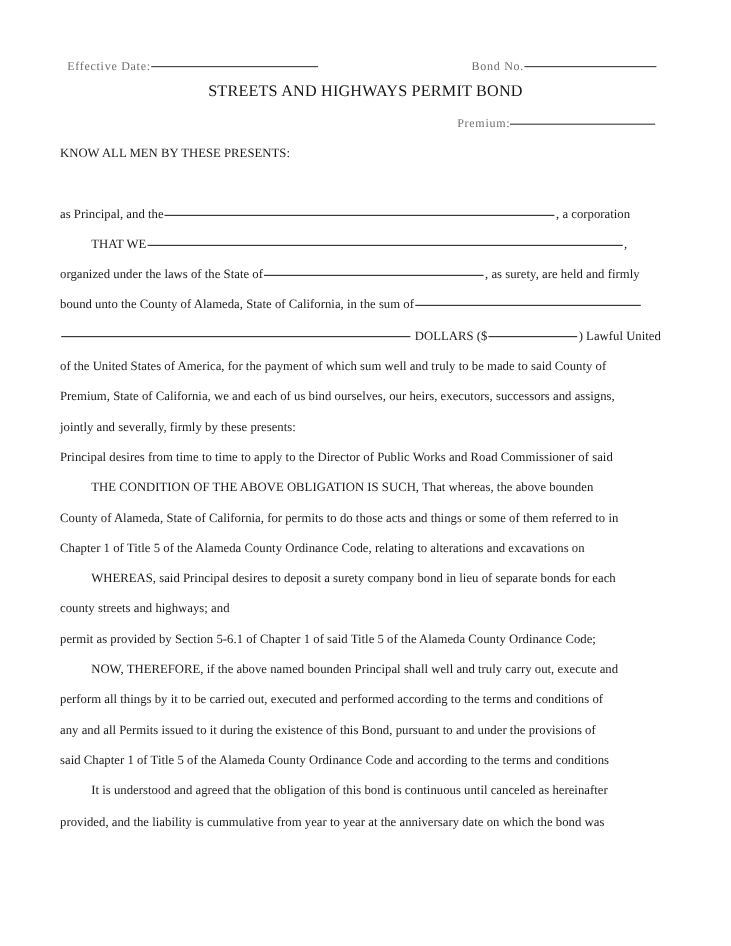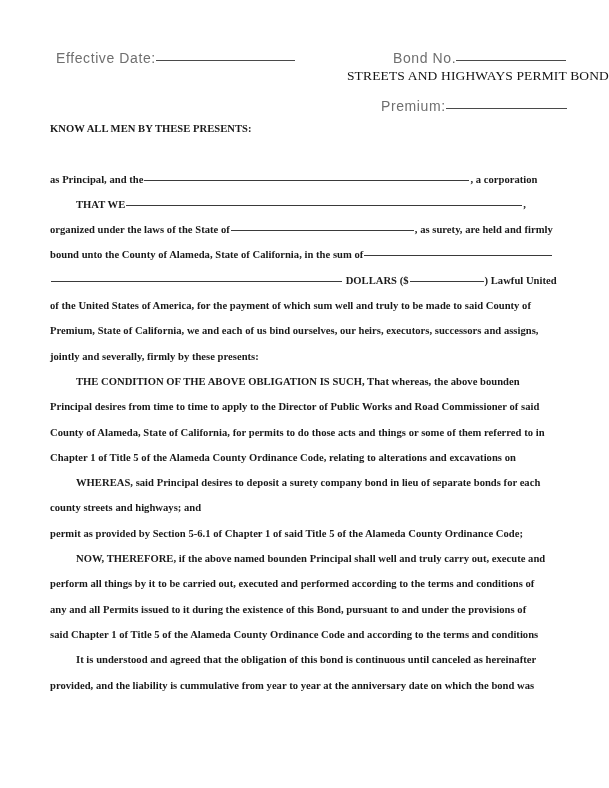--- a/index.html
+++ b/index.html
@@ -20,22 +20,22 @@
     position: absolute;
     left: 0; top: 0;
     width: 609px;
     height: 788px;
     background: #ffffff;
   }
 
   
   .hdr-mono {
     position: absolute;
-    font-family: Liberation Sans, sans-serif;
-    font-size: 14px;
+    font-family: Liberation Serif, serif;
+    font-size: 10px;
     color: #6f6f6f;
     letter-spacing: 0.6px;
     white-space: nowrap;
   }
   .hdr-effective { left: 56px; top: 50px; }
   .hdr-bond      { left: 393px; top: 50px; text-align: right; }
   .hdr-premium   { left: 381px; top: 98px; }
 
   .rule {
     display: inline-block;
@@ -46,41 +46,40 @@
   .hdr-effective .rule { width: 139px; }
   .hdr-bond .rule      { width: 110px; }
   .hdr-premium .rule   { width: 121px; }
 
   
   .doc-title {
     position: absolute;
     left: 0;
     top: 68px;
     width: 609px;
-    text-align: right;
+    text-align: center;
     font-size: 13.5px;
     letter-spacing: 0.15px;
     color: #141414;
   }
 
   
   .body-block {
     position: absolute;
     left: 50px;
     top: 116px;
     width: 508px;
   }
   .ln {
     height: 25.3px;
     line-height: 25.3px;
     font-size: 10.6px;
     color: #1a1a1a;
     white-space: nowrap;
     letter-spacing: 0.02px;
-    font-weight: bold;
   }
   .ln.indent { padding-left: 26px; }
 
   
   .fill {
     display: inline-block;
     border-bottom: 1px solid #3a3a3a;
     height: 0;
     vertical-align: 2px;
     margin: 0 1px;
@@ -115,22 +114,22 @@
       <div class="ln"><span>KNOW ALL MEN BY THESE PRESENTS:</span></div>
       <div class="ln"></div>
       <div class="ln"><span>as Principal, and the</span><span class="fill w-principal"></span><span>, a corporation</span></div>
       <div class="ln indent"><span>THAT WE</span><span class="fill w-thatwe"></span><span>,</span></div>
       <div class="ln"><span>organized under the laws of the State of</span><span class="fill w-state"></span><span>, as surety, are held and firmly</span></div>
       <div class="ln"><span>bound unto the County of Alameda, State of California, in the sum of</span><span class="fill w-sum"></span></div>
       <div class="ln"><span class="fill w-dollars"></span><span> DOLLARS ($</span><span class="fill w-amount"></span><span>) Lawful United</span></div>
       <div class="ln"><span>of the United States of America, for the payment of which sum well and truly to be made to said County of</span></div>
       <div class="ln"><span>Premium, State of California, we and each of us bind ourselves, our heirs, executors, successors and assigns,</span></div>
       <div class="ln"><span>jointly and severally, firmly by these presents:</span></div>
+      <div class="ln"><span>Principal desires from time to time to apply to the Director of Public Works and Road Commissioner of said</span></div>
       <div class="ln indent"><span>THE CONDITION OF THE ABOVE OBLIGATION IS SUCH, That whereas, the above bounden</span></div>
-      <div class="ln"><span>Principal desires from time to time to apply to the Director of Public Works and Road Commissioner of said</span></div>
       <div class="ln"><span>County of Alameda, State of California, for permits to do those acts and things or some of them referred to in</span></div>
       <div class="ln"><span>Chapter 1 of Title 5 of the Alameda County Ordinance Code, relating to alterations and excavations on</span></div>
       <div class="ln indent"><span>WHEREAS, said Principal desires to deposit a surety company bond in lieu of separate bonds for each</span></div>
       <div class="ln"><span>county streets and highways; and</span></div>
       <div class="ln"><span>permit as provided by Section 5-6.1 of Chapter 1 of said Title 5 of the Alameda County Ordinance Code;</span></div>
       <div class="ln indent"><span>NOW, THEREFORE, if the above named bounden Principal shall well and truly carry out, execute and</span></div>
       <div class="ln"><span>perform all things by it to be carried out, executed and performed according to the terms and conditions of</span></div>
       <div class="ln"><span>any and all Permits issued to it during the existence of this Bond, pursuant to and under the provisions of</span></div>
       <div class="ln"><span>said Chapter 1 of Title 5 of the Alameda County Ordinance Code and according to the terms and conditions</span></div>
       <div class="ln indent"><span>It is understood and agreed that the obligation of this bond is continuous until canceled as hereinafter</span></div>

